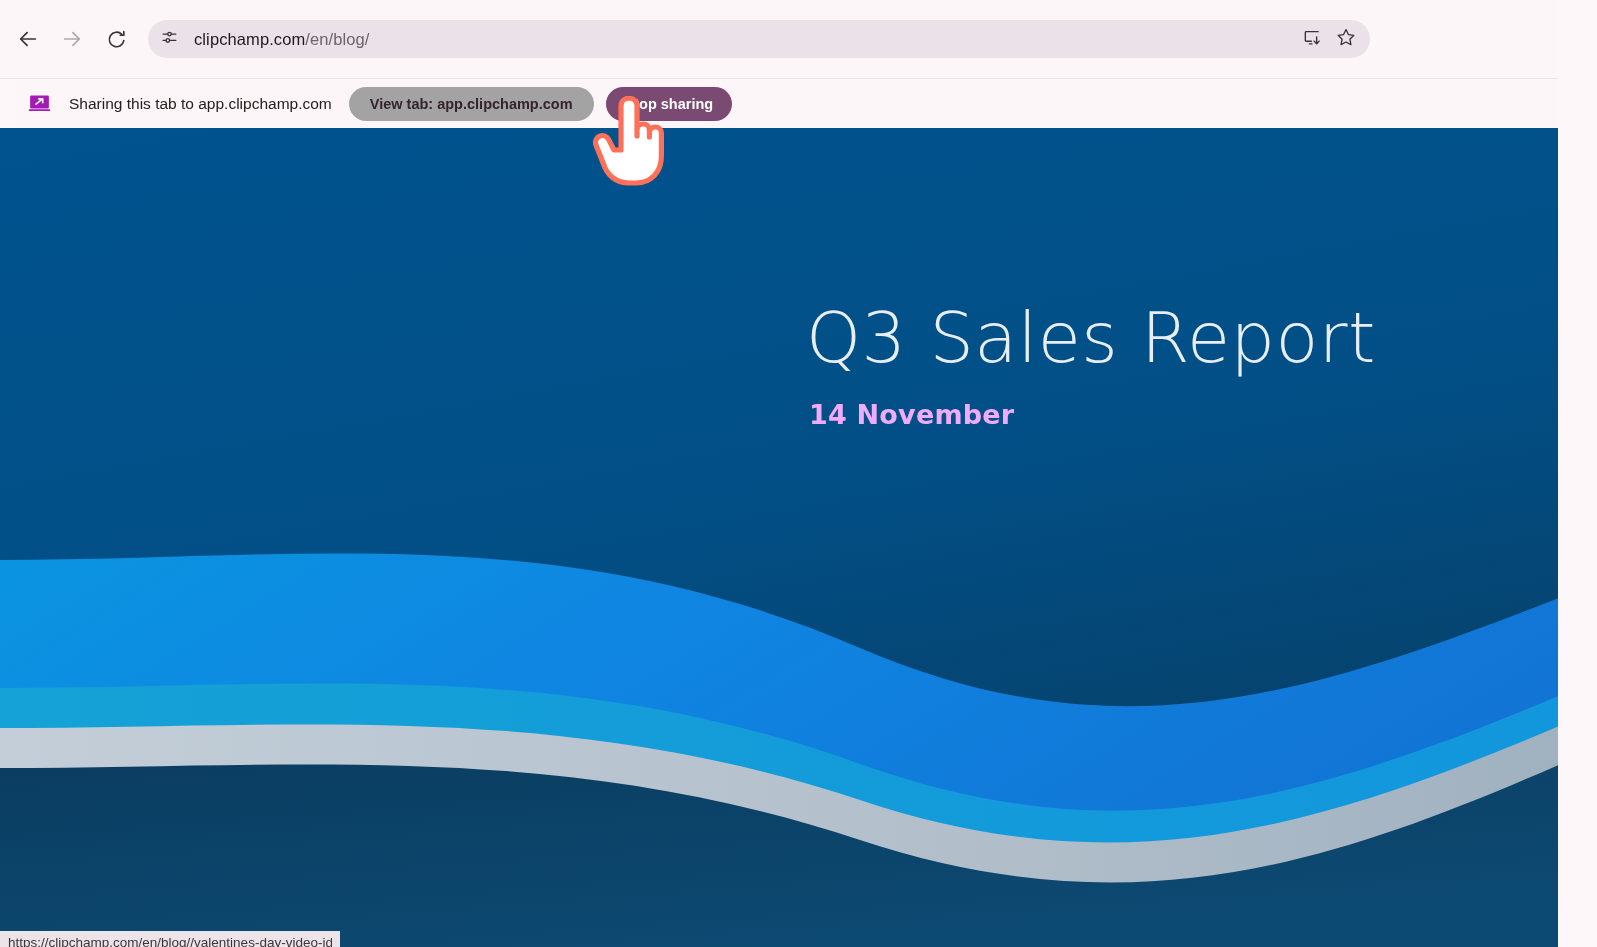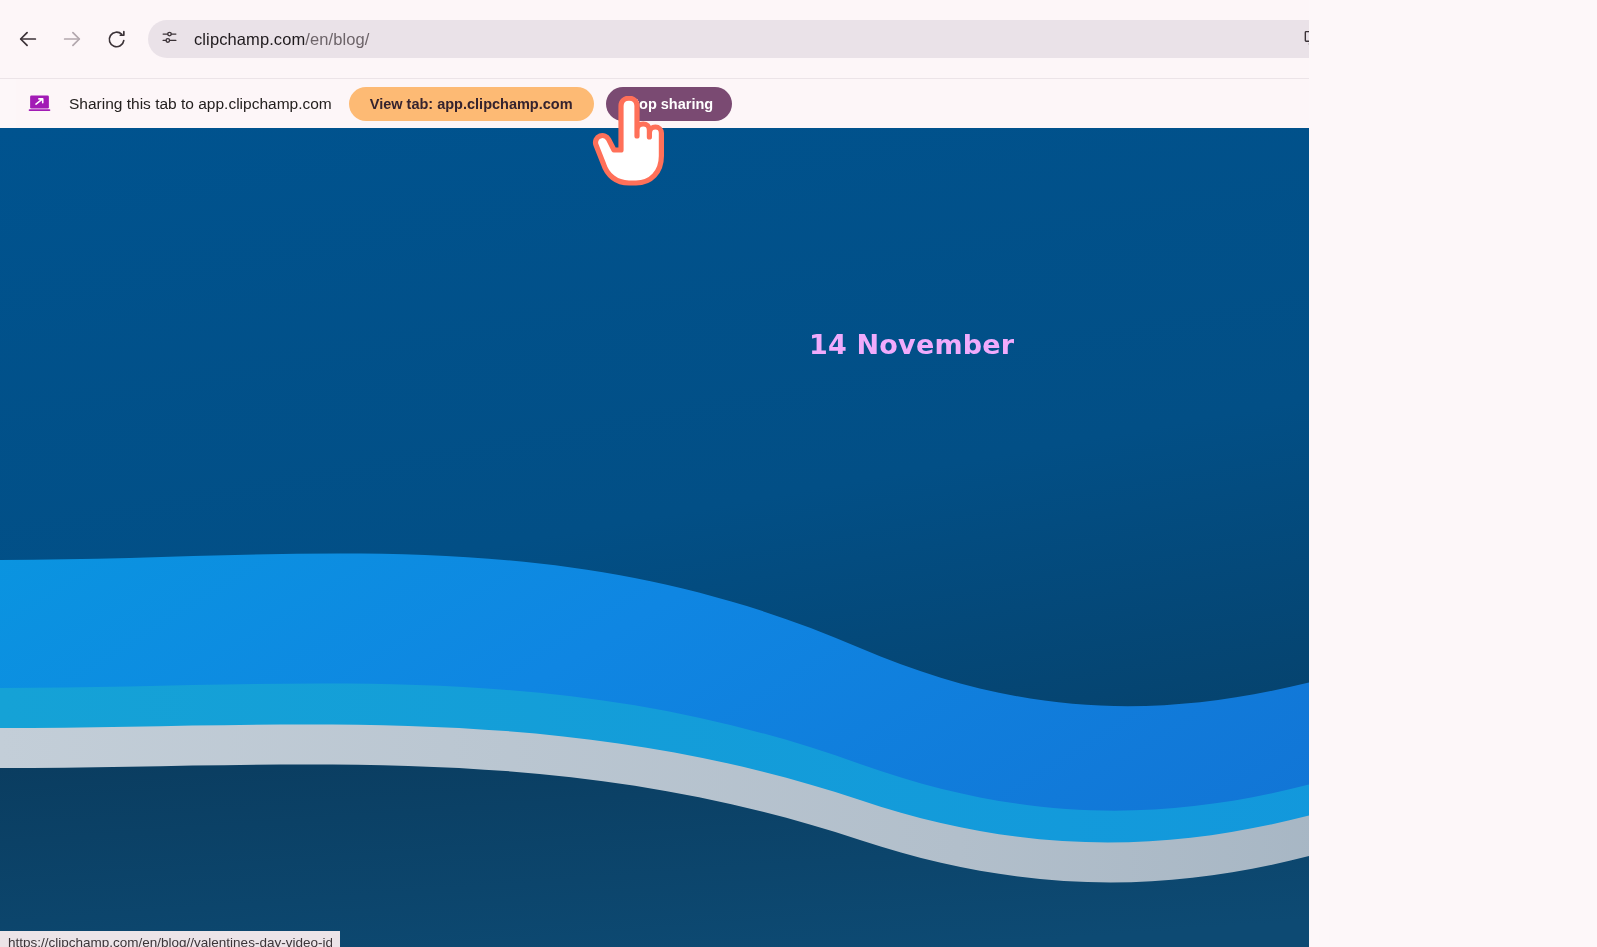--- a/index.html
+++ b/index.html
@@ -7,21 +7,21 @@
   html, body {
     width: 1597px;
     height: 947px;
     overflow: hidden;
     font-family: "Liberation Sans", sans-serif;
     background: #fdf7f9;
   }
 
   #app {
     position: relative;
-    width: 1309px;
+    width: 1558px;
     height: 947px;
     overflow: hidden;
   }
 
   
   .toolbar {
     position: absolute;
     top: 0; left: 0;
     width: 1597px;
     height: 78px;
@@ -129,21 +129,21 @@
     font-weight: bold;
     white-space: nowrap;
     display: flex;
     align-items: center;
     justify-content: center;
     cursor: pointer;
   }
   .pill-view {
     margin-left: 17px;
     padding: 0 21px;
-    background: #fdba74;
+    background: #a3a3a3;
     color: #35232e;
   }
   .pill-stop {
     margin-left: 12px;
     padding: 0 19px;
     background: #7a4a72;
     color: #ffffff;
   }
 
   
@@ -359,20 +359,21 @@
                L1597,819 L0,819 Z" fill="url(#cyanGrad)"></path>
 
       <path d="M0,600 C290,600 560,572 860,672 C1140,766 1345,690 1597,582
                L1597,819 L0,819 Z" fill="url(#silverGrad)"></path>
 
       <path d="M0,640 C290,640 560,612 860,712 C1145,806 1350,730 1597,620
                L1597,819 L0,819 Z" fill="url(#navyGrad)"></path>
     </svg>
 
     <div class="slide-text">
+      <div class="slide-title">Q3 Sales Report</div>
       <div class="slide-subtitle">14 November</div>
     </div>
 
     <div class="slide-logo">
       <svg viewBox="0 0 100 100" width="132" height="132">
         <g fill="url(#logoGrad)">
           <path d="M50 4 C24.6 4 4 24.6 4 50 C4 75.4 24.6 96 50 96 C75.4 96 96 75.4 96 50 C96 24.6 75.4 4 50 4 Z
                    M50 14 C69.9 14 86 30.1 86 50 C86 69.9 69.9 86 50 86 C30.1 86 14 69.9 14 50 C14 30.1 30.1 14 50 14 Z"></path>
         </g>
         <g fill="none" stroke="url(#logoGrad)" stroke-width="8.5" stroke-linecap="round">

